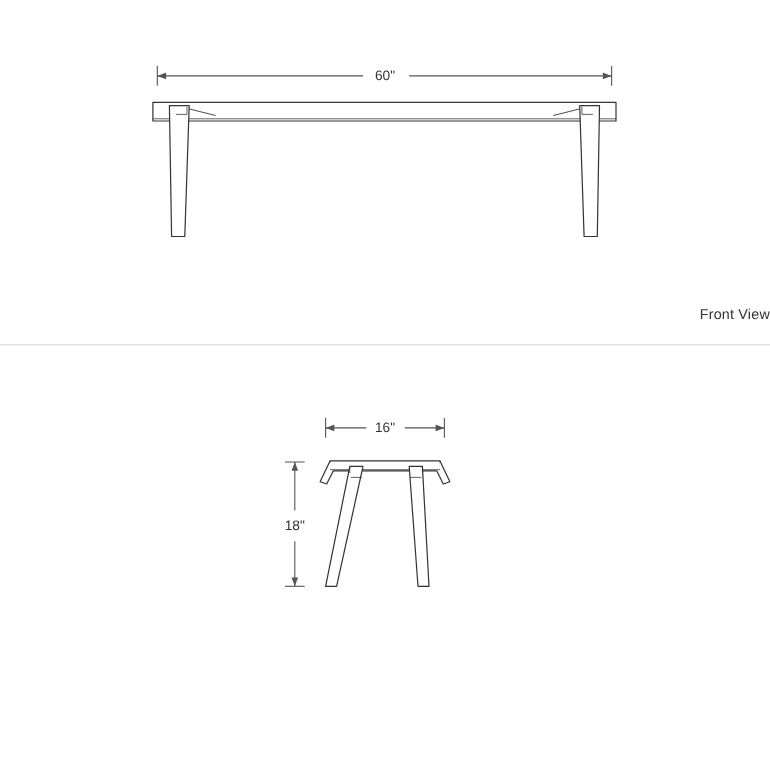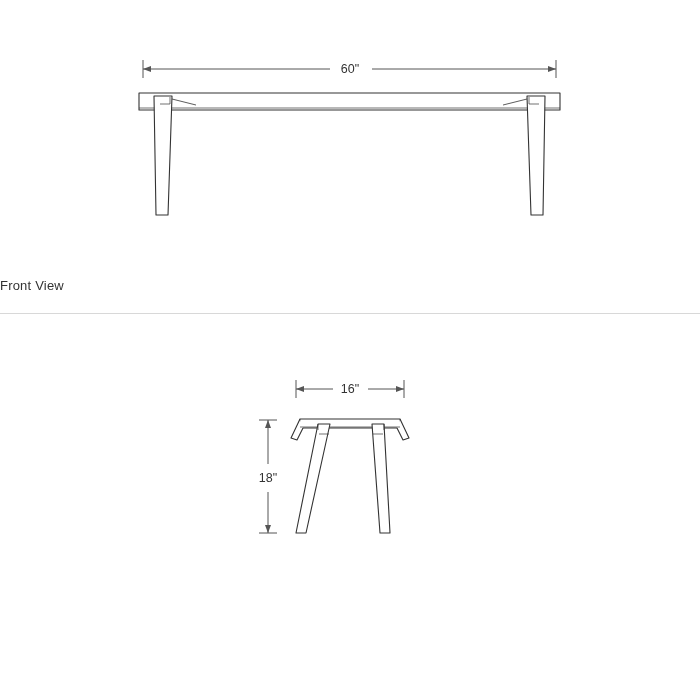--- a/index.html
+++ b/index.html
@@ -33,21 +33,21 @@
     left: 0;
     top: 313px;
     width: 700px;
     height: 1px;
     background: #d8d8d8;
   }
 
   .view-caption {
     position: absolute;
     width: 700px;
-    text-align: left;
+    text-align: right;
     font-size: 13px;
     color: #333333;
     letter-spacing: 0.2px;
   }
   #caption-front { top: 278px; }
 
   svg.drawing {
     position: absolute;
     left: 0;
     top: 0;

